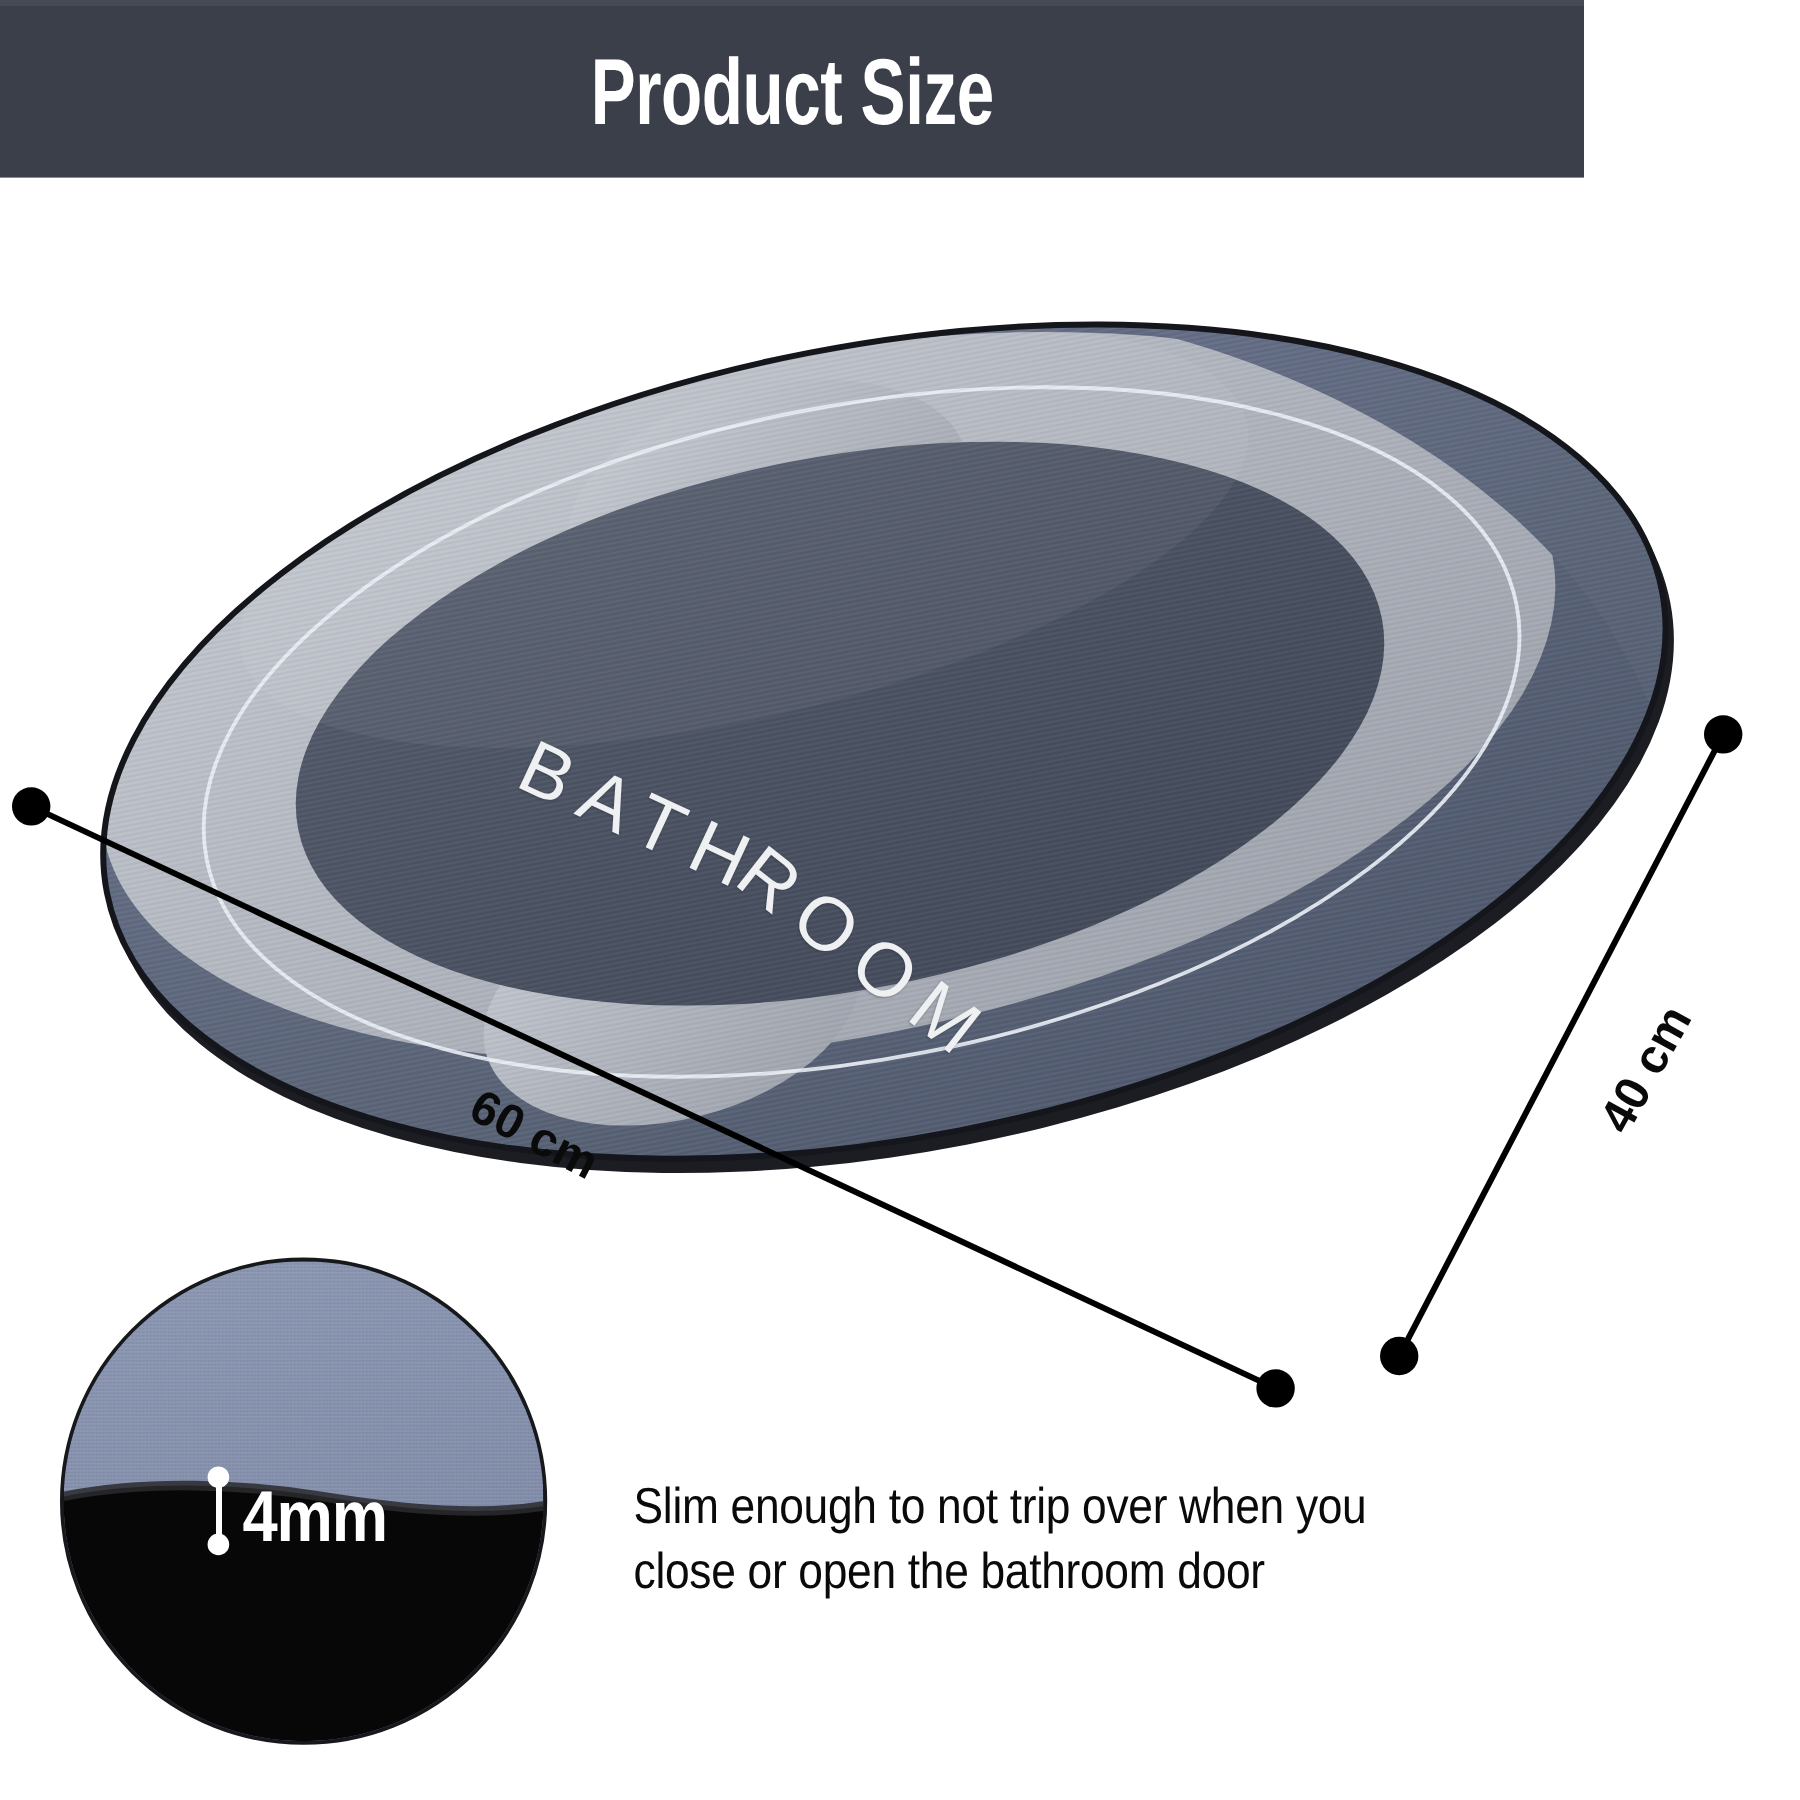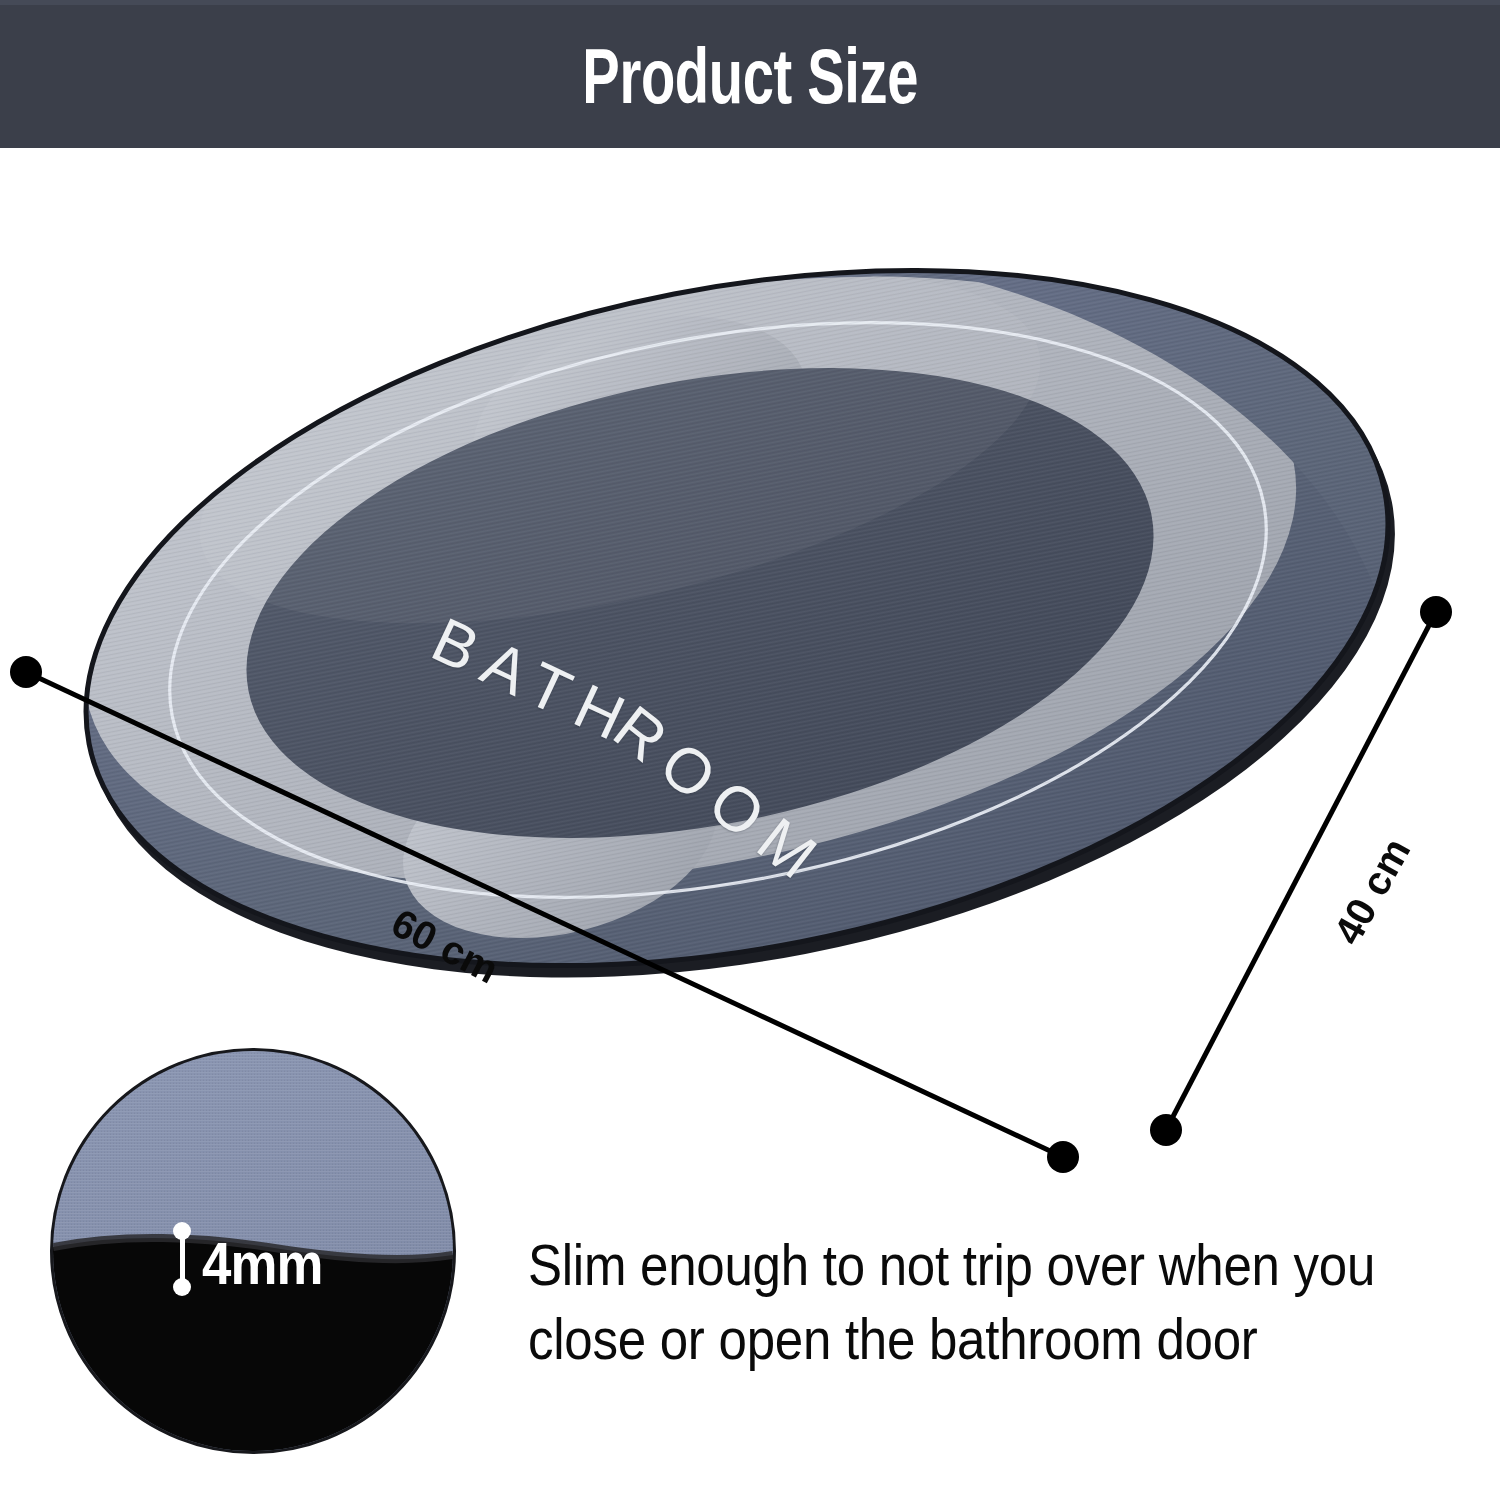--- a/index.html
+++ b/index.html
@@ -6,21 +6,21 @@
   html, body { width:1500px; height:1500px; }
   body {
     background:#ffffff;
     font-family:"Liberation Sans", sans-serif;
     overflow:hidden;
     position:relative;
   }
 
   
   .header-bar{
-    position:absolute; left:0; top:0; width:1500px; height:148px;
+    position:absolute; left:0; top:0; width:1320px; height:148px;
     background:#3b3f4a;
     display:flex; align-items:center; justify-content:center;
   }
   .header-bar::before{
     content:""; position:absolute; left:0; top:0; width:100%; height:5px;
     background:#454a57;
   }
   .header-title{
     color:#ffffff;
     font-size:78px;
@@ -112,21 +112,21 @@
     position:relative;
     top:-2px;
   }
 
   
   .caption{
     position:absolute;
     left:528px; top:1228px;
     width:950px;
     color:#0a0a0a;
-    font-size:58px;
+    font-size:42px;
     font-weight:normal;
     line-height:1.28;
     letter-spacing:-0.3px;
   }
   .caption .line{
     display:block;
     transform:scaleX(0.88);
     transform-origin:left center;
     white-space:nowrap;
   }

